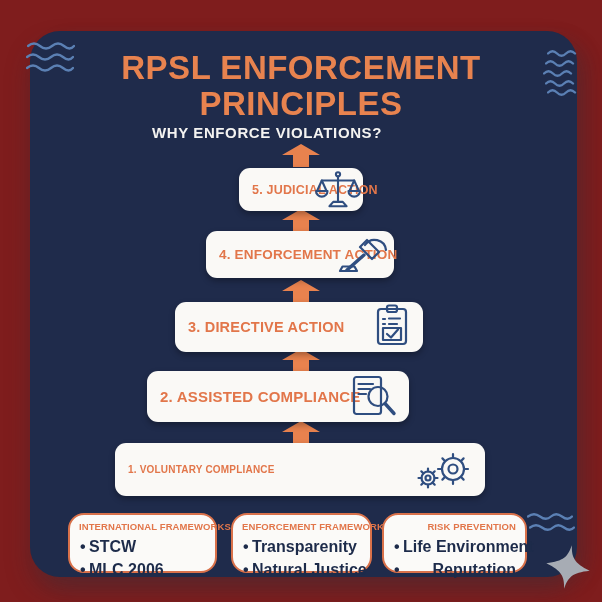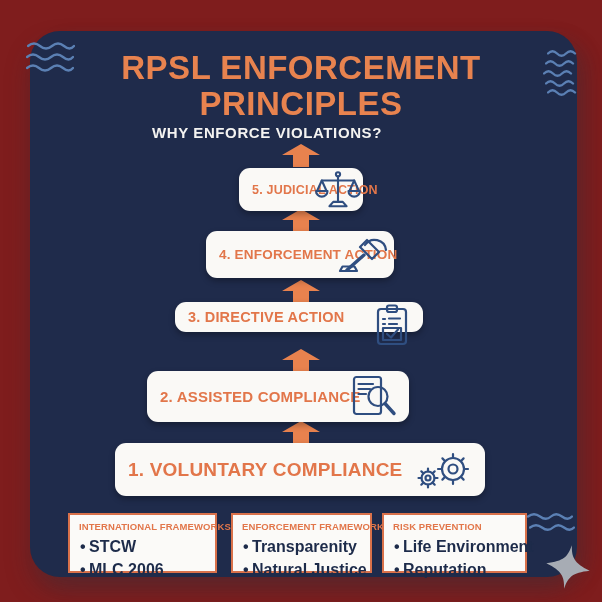--- a/index.html
+++ b/index.html
@@ -11,45 +11,45 @@
   .title{position:absolute;left:0;top:50px;width:602px;text-align:center;color:#e8834f;
          font-weight:bold;font-size:33px;line-height:36px;letter-spacing:.5px;}
   .subtitle{position:absolute;left:0;top:124px;width:534px;text-align:center;color:#f4f3f1;
             font-weight:bold;font-size:15px;letter-spacing:.6px;}
   
   .level{position:absolute;background:#faf9f6;border-radius:11px;display:flex;align-items:center;
          box-shadow:0 3px 6px rgba(0,0,0,.3);}
   .level .lbl{color:#e2764a;font-weight:bold;letter-spacing:.2px;padding-left:13px;white-space:nowrap;}
   .l5{left:239px;top:168px;width:124px;height:43px;}
   .l4{left:206px;top:231px;width:188px;height:47px;}
-  .l3{left:175px;top:302px;width:248px;height:30px;}
+  .l3{left:175px;top:302px;width:248px;height:50px;}
   .l2{left:147px;top:371px;width:262px;height:51px;}
   .l1{left:115px;top:443px;width:370px;height:53px;}
   .l5 .lbl{font-size:12.5px;}
   .l4 .lbl{font-size:13.5px;}
   .l3 .lbl{font-size:14.5px;}
   .l2 .lbl{font-size:15px;}
-  .l1 .lbl{font-size:19px;}
+  .l1 .lbl{font-size:10px;}
   .level svg{position:absolute;}
   .ic5{right:1px;top:2px;}
   .ic4{right:6px;top:2px;}
   .ic3{right:14px;top:2px;}
   .ic2{right:12px;top:4px;}
   .ic1{right:14px;top:6px;}
   .level svg *{stroke:#2f4e80;fill:none;stroke-width:2.2;stroke-linecap:round;stroke-linejoin:round;}
   
   .arrow{position:absolute;width:38px;height:23px;left:282px;background:#e8824e;
          clip-path:polygon(50% 0%,100% 48%,71% 48%,71% 100%,29% 100%,29% 48%,0% 48%);}
   .a1{top:144px;}.a2{top:209px;}.a3{top:280px;}.a4{top:349px;}.a5{top:421px;}
   
   .fbox{position:absolute;top:513px;height:46px;background:#fbfaf8;border:2px solid #d9714a;
-        border-radius:0;padding:6px 9px 4px 9px;box-sizing:content-box;}
+        border-radius:16px;padding:6px 9px 4px 9px;box-sizing:content-box;}
   .fa{left:68px;width:127px;}
   .fb{left:231px;width:119px;}
-  .fc{left:382px;width:123px;}
+  .fc{left:382px;width:123px;text-align:right;}
   .fbox h3{margin:0 0 3px 0;color:#e2764a;font-size:9.5px;font-weight:bold;letter-spacing:.1px;white-space:nowrap;}
   .fitem{color:#1d2b4a;font-size:16px;font-weight:bold;line-height:1.45;padding-left:10px;position:relative;white-space:nowrap;}
   .fitem::before{content:"•";position:absolute;left:1px;}
   
   .deco{position:absolute;}
   .wave path{stroke:#5b80b4;stroke-width:2.3;fill:none;stroke-linecap:round;}
 </style>
 </head>
 <body>
 

